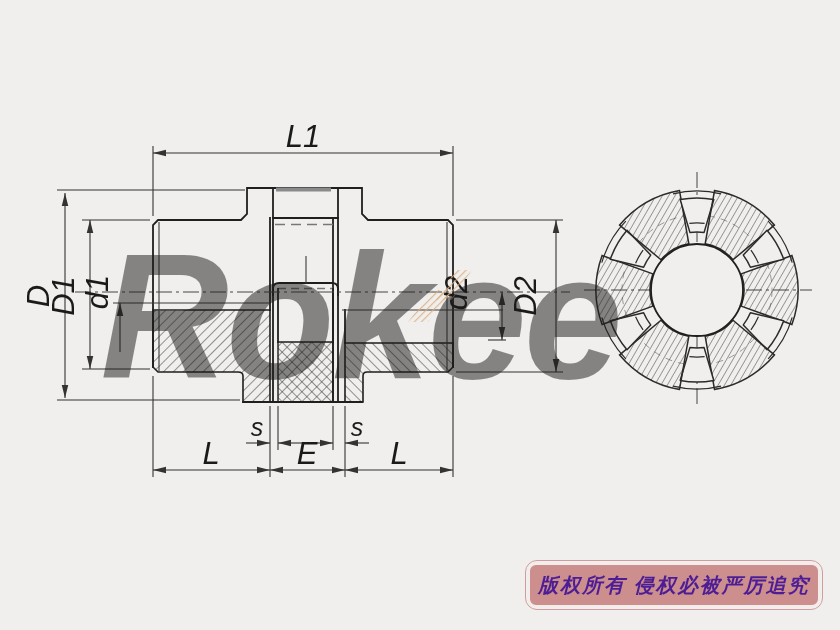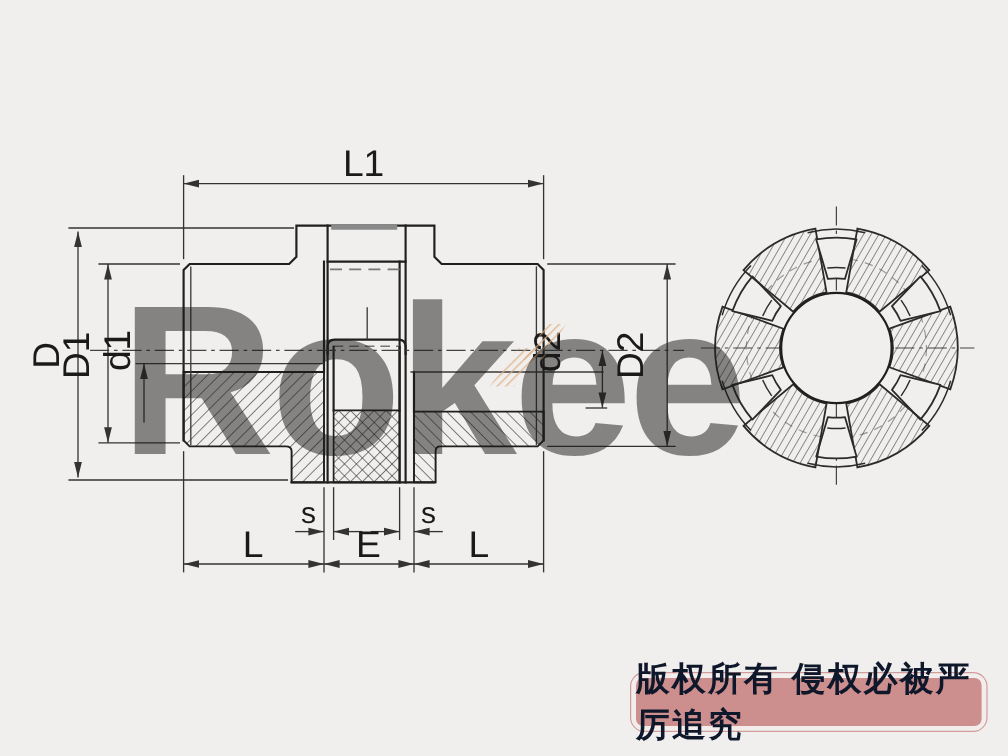--- a/index.html
+++ b/index.html
@@ -1,33 +1,33 @@
 <!DOCTYPE html>
 <html><head>
 <meta charset="utf-8">
 <style>
   html,body{margin:0;padding:0;background:#e8e8e6;}
   .canvas{position:relative;width:840px;height:630px;background:#f0efed;overflow:hidden;
-          font-family:"Liberation Sans","DejaVu Sans",sans-serif;}
+          font-family:"Liberation Sans","DejaVu Sans",sans-serif;font-style:italic;}
   svg text{fill:#1a1a1a;}
   .dimtxt{font-size:31px;}
   .dimtxt-sm{font-size:25px;}
   .lobe{fill:url(#hatchLobe);stroke:#2b2b2b;stroke-width:1.5;}
   .tab{fill:#f0efed;stroke:#2b2b2b;stroke-width:1.5;stroke-linejoin:round;}
   .tabline,.rim{fill:none;stroke:#2b2b2b;stroke-width:1.2;}
   .obj{stroke:#1f1f1f;stroke-width:1.8;fill:none;stroke-linecap:square;}
   .objthin{stroke:#3a3a3a;stroke-width:1.1;fill:none;}
   .dim{stroke:#333;stroke-width:1.1;fill:none;}
   .cl{stroke:#444;stroke-width:1;stroke-dasharray:16 4 3 4;fill:none;}
   .wm{font-weight:bold;letter-spacing:-3px;opacity:.5;}
   .banner-outer{position:absolute;left:525px;top:560px;width:298px;height:50px;
       border:1.5px solid #d39c9c;border-radius:12px;padding:2px;box-sizing:border-box;}
   .banner-inner{width:100%;height:100%;background:#cd8e8e;border:2px solid #f3ecea;
       border-radius:8px;box-sizing:border-box;display:flex;align-items:center;justify-content:center;}
-  .banner-inner span{color:#0f172a;font-size:28px;font-weight:bold;letter-spacing:2px;}
+  .banner-inner span{color:#4c1d95;font-size:20px;font-weight:bold;letter-spacing:2px;}
 </style>
 </head>
 <body>
 
 <div class="canvas">
 
 <svg width="840" height="630" viewBox="0 0 840 630">
   <defs>
     <marker id="arr" viewBox="0 0 12 8" refX="12" refY="4" markerWidth="13" markerHeight="9" orient="auto-start-reverse" markerUnits="userSpaceOnUse">
       <path d="M0,1 L12,4 L0,7 Z" fill="#333"></path>

